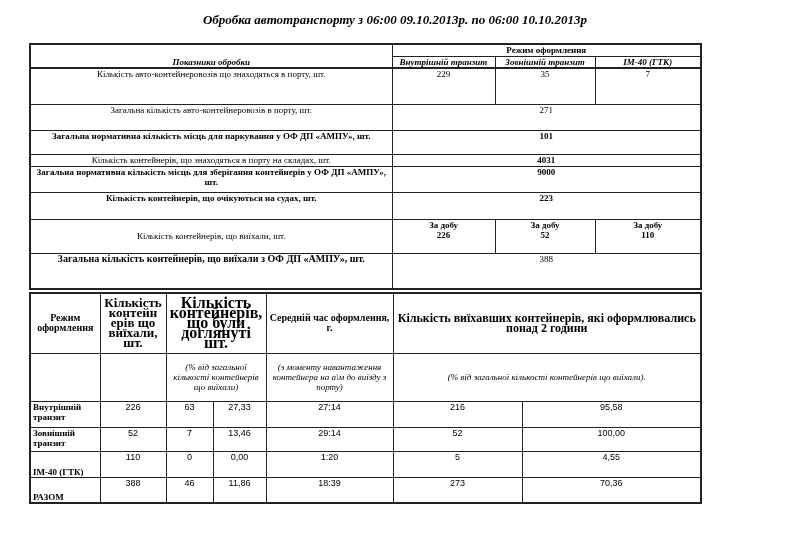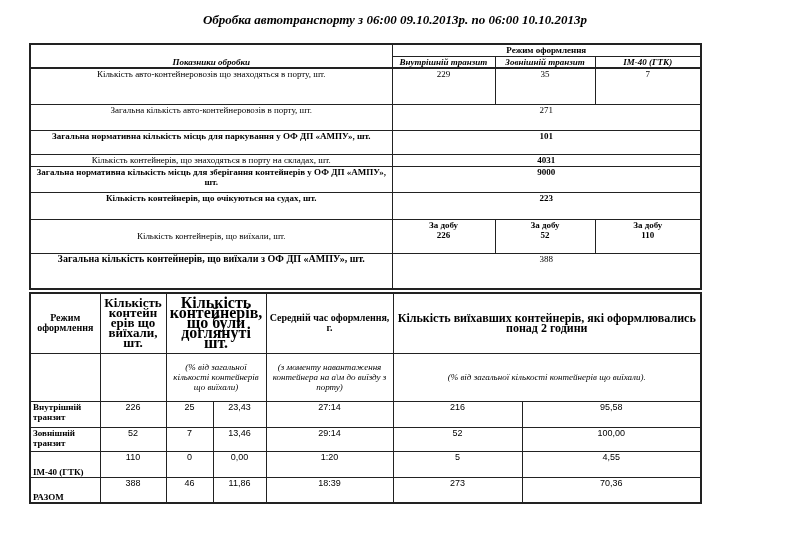--- a/index.html
+++ b/index.html
@@ -110,22 +110,22 @@
   <tr style="height:48px">
     <td></td>
     <td></td>
     <td colspan="2" class="i">(% від загальної кількості контейнерів що виїхали)</td>
     <td class="i">(з моменту навантаження контейнера на а\м до виїзду з порту)</td>
     <td colspan="2" class="i">(% від  загальної кількості контейнерів що виїхали).</td>
   </tr>
   <tr style="height:26px">
     <td class="b lt vt">Внутрішній транзит</td>
     <td class="sans vt">226</td>
-    <td class="sans vt">25</td>
-    <td class="sans vt">23,43</td>
+    <td class="sans vt">63</td>
+    <td class="sans vt">27,33</td>
     <td class="sans vt">27:14</td>
     <td class="sans vt">216</td>
     <td class="sans vt">95,58</td>
   </tr>
   <tr style="height:24px">
     <td class="b lt vt">Зовнішній транзит</td>
     <td class="sans vt">52</td>
     <td class="sans vt">7</td>
     <td class="sans vt">13,46</td>
     <td class="sans vt">29:14</td>

